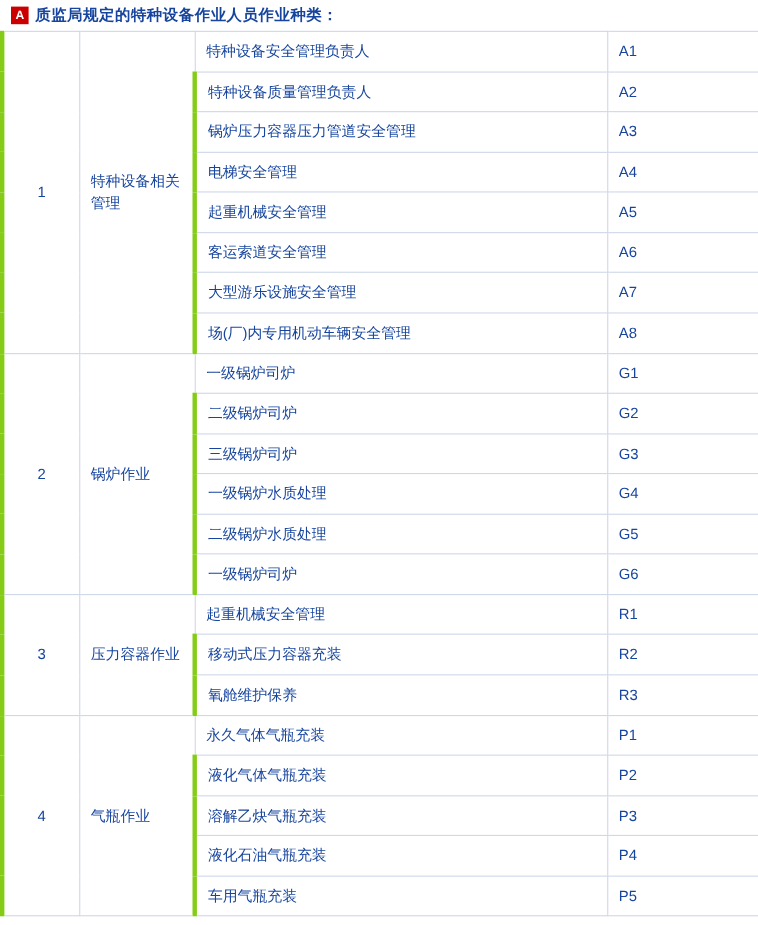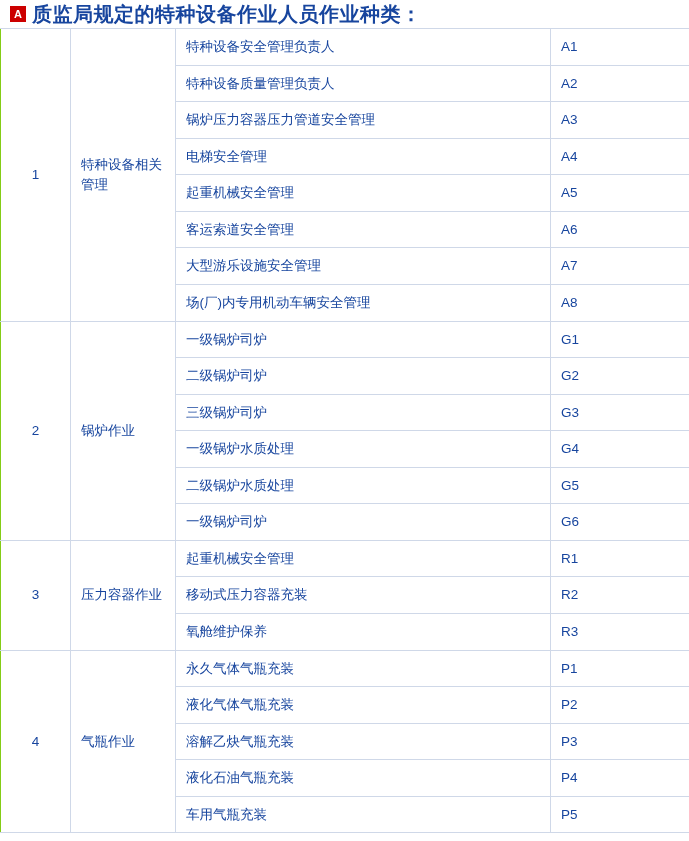--- a/index.html
+++ b/index.html
@@ -32,21 +32,21 @@
     background: #cc0000;
     color: #ffffff;
     font-size: 11px;
     line-height: 16px;
     text-align: center;
     font-weight: bold;
     margin-right: 6px;
     flex: 0 0 auto;
   }
   .header-title {
-    font-size: 20px;
+    font-size: 14px;
     font-weight: bold;
     color: #17459e;
     letter-spacing: 0.5px;
     white-space: nowrap;
   }
   
   table.spec-table {
     border-collapse: collapse;
     width: 689px;
     table-layout: fixed;
@@ -71,21 +71,21 @@
   }
   td.col-name {
     width: 375px;
     margin-top: 36px;
   }
   td.col-code {
     width: 156px;
   }
   
   table.spec-table tr td:first-child {
-    border-left: 1px solid #84cc16;
+    border-left: 4px solid #84cc16;
   }
 </style>
 </head>
 <body>
 
 <div class="page">
 
   <div class="header">
     <span class="badge">A</span>
     <span class="header-title">质监局规定的特种设备作业人员作业种类：</span>

